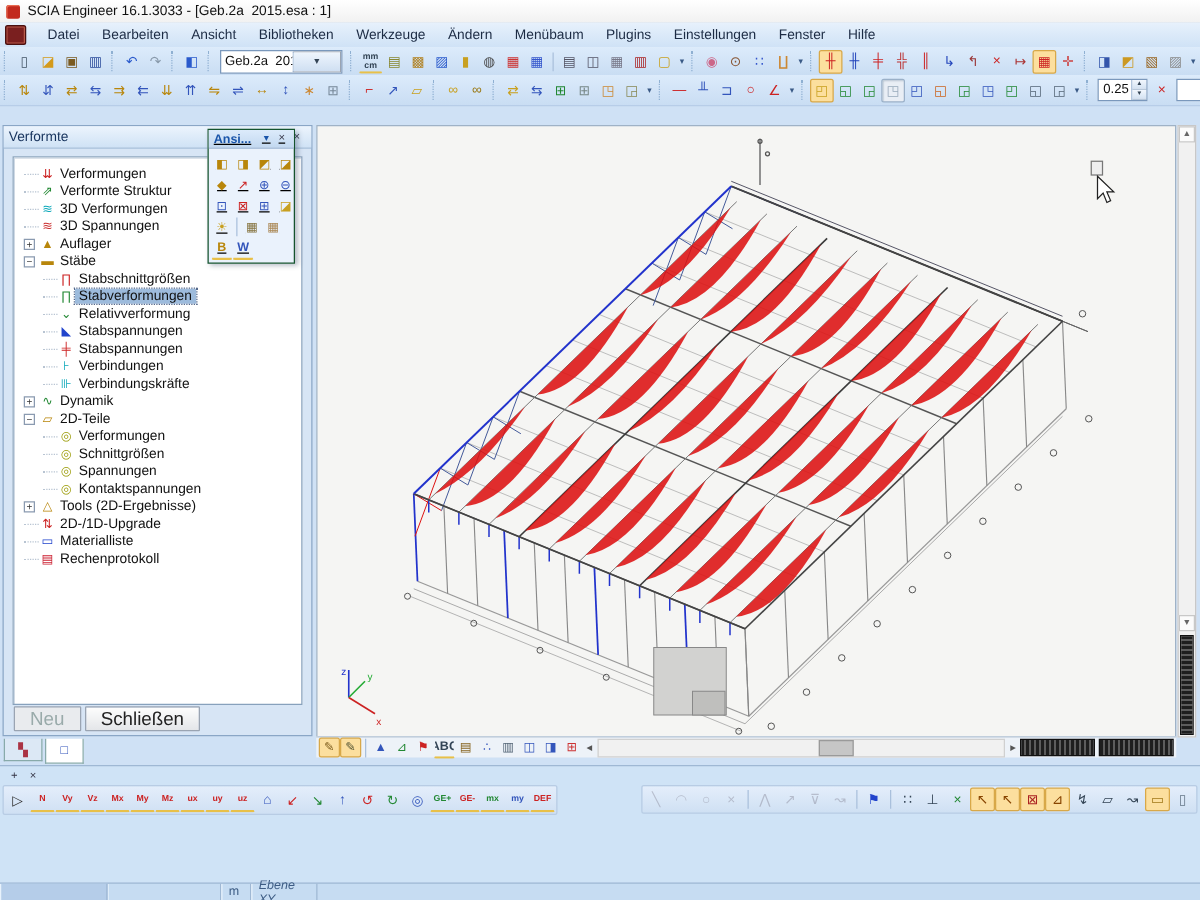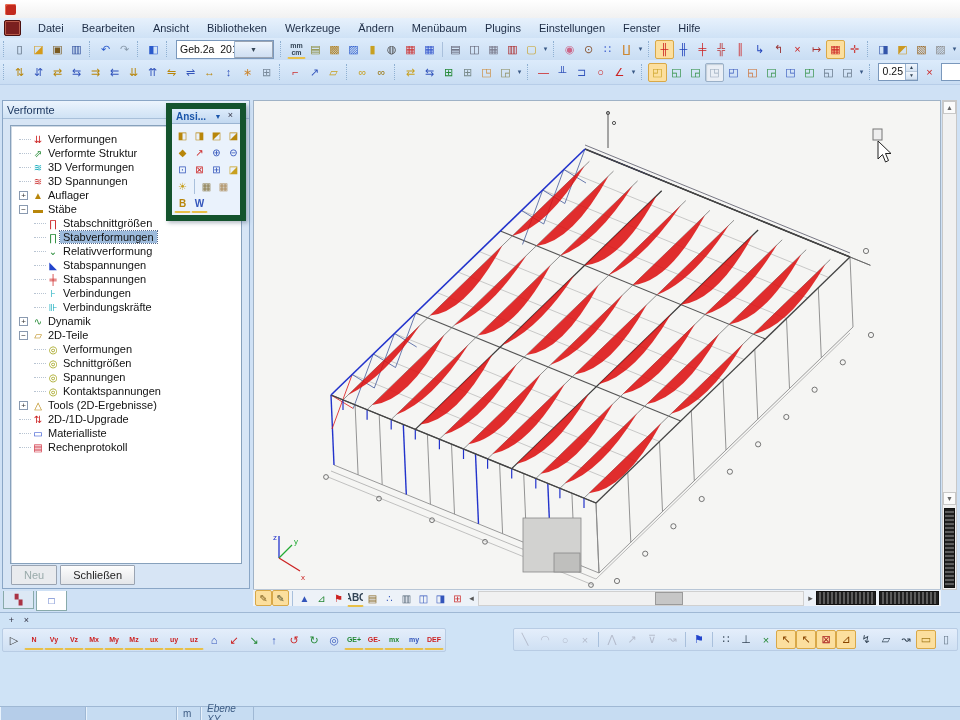--- a/index.html
+++ b/index.html
@@ -53,29 +53,29 @@
         border:1px solid #87a1bc;box-shadow:inset 1px 1px 0 #cfd9e4;overflow:hidden;padding-top:6px;box-sizing:border-box;}
   .tree-row{height:14px;display:flex;align-items:center;white-space:nowrap;}
   .tree-row .exp{width:9px;height:9px;box-sizing:border-box;border:1px solid #8a9ab0;background:#fff;
         font-size:8px;line-height:7px;text-align:center;color:#333;margin-right:3px;flex:0 0 auto;}
   .tree-row .noexp{width:12px;flex:0 0 auto;border-top:1px dotted #b8c4d2;height:0;margin-right:0px;}
   .tree-row .ticn{width:14px;text-align:center;font-size:10px;flex:0 0 auto;}
   .tree-row .lbl{padding:0 3px;color:#111;}
   .tree-row .lbl.sel{background:#9dbbdc;outline:1px dotted #55688a;}
   .panel-btns{position:absolute;left:8px;bottom:3px;display:flex;gap:3px;}
   .btn{height:18px;padding:0 12px;background:linear-gradient(#fdfdfd,#e4e6e9);border:1px solid #9aa4b2;
-       font-size:11px;color:#222;display:flex;align-items:center;border-radius:1px;}
+       font-size:15px;color:#222;display:flex;align-items:center;border-radius:1px;}
   .btn.disabled{color:#9aa;background:#e9ebee;}
   #panel-tabs{position:absolute;left:3px;top:591px;display:flex;gap:2px;}
   .ptab{width:29px;height:17px;background:#dce8f5;border:1px solid #8aa;border-top:none;display:flex;
         align-items:center;justify-content:center;font-size:10px;}
   .ptab.active{background:#fff;height:19px;}
   
   #ansi-palette{position:absolute;left:166px;top:103px;width:68px;background:#eaf2fc;
-        border:6px solid #14532d;box-shadow:2px 2px 4px rgba(40,60,90,.35);z-index:5;}
+        border:1px solid #14532d;box-shadow:2px 2px 4px rgba(40,60,90,.35);z-index:5;text-decoration:underline;}
   #ansi-palette .hd{height:14px;display:flex;align-items:center;background:linear-gradient(#dcebfb,#c2d8f0);
         border-bottom:1px solid #9ab4d2;padding:0 2px;}
   #ansi-palette .hd .t{flex:1;font-size:10px;font-weight:bold;color:#1a55aa;padding-left:2px;}
   #ansi-palette .hd .chev{font-size:7px;color:#1a55aa;width:10px;text-align:center;}
   #ansi-palette .body{padding:3px 2px;}
   .prow{display:flex;align-items:center;height:17px;}
   .prow .icon{width:15px;height:15px;font-size:10px;}
   
   #view-window{position:absolute;left:253px;top:100px;width:704px;height:506px;}
   #vp-canvas{position:absolute;left:0;top:0;right:16px;bottom:16px;background:#f5f5f3;
@@ -108,20 +108,21 @@
   #statusbar{position:absolute;left:0;bottom:0;right:0;height:13px;display:flex;background:#c6dcf2;border-top:1px solid #9fb8d4;}
   .st-cell{border-right:1px solid #9fb8d4;box-shadow:inset 1px 0 0 #e8f2fc;display:flex;align-items:center;
         padding:0 6px;color:#3d5c84;font-size:10px;box-sizing:border-box;}
   .st-cell.dark{background:#b5cde9;}
 </style>
 </head>
 <body>
 
 <div id="titlebar">
   <span class="appicon"></span>
+  <span class="title">SCIA Engineer 16.1.3033 - [Geb.2a  2015.esa : 1]</span>
 </div>
 
 <div id="menubar">
   <span class="menuicon"></span>
   <span id="menu-items"><span class="menu-item">Datei</span><span class="menu-item">Bearbeiten</span><span class="menu-item">Ansicht</span><span class="menu-item">Bibliotheken</span><span class="menu-item">Werkzeuge</span><span class="menu-item">Ändern</span><span class="menu-item">Menübaum</span><span class="menu-item">Plugins</span><span class="menu-item">Einstellungen</span><span class="menu-item">Fenster</span><span class="menu-item">Hilfe</span></span>
 </div>
 
 <div id="tb1" class="tbrow">
     <span class="tb-handle"></span>
     <span class="icon" style="color: rgb(68, 85, 102);">▯</span>

